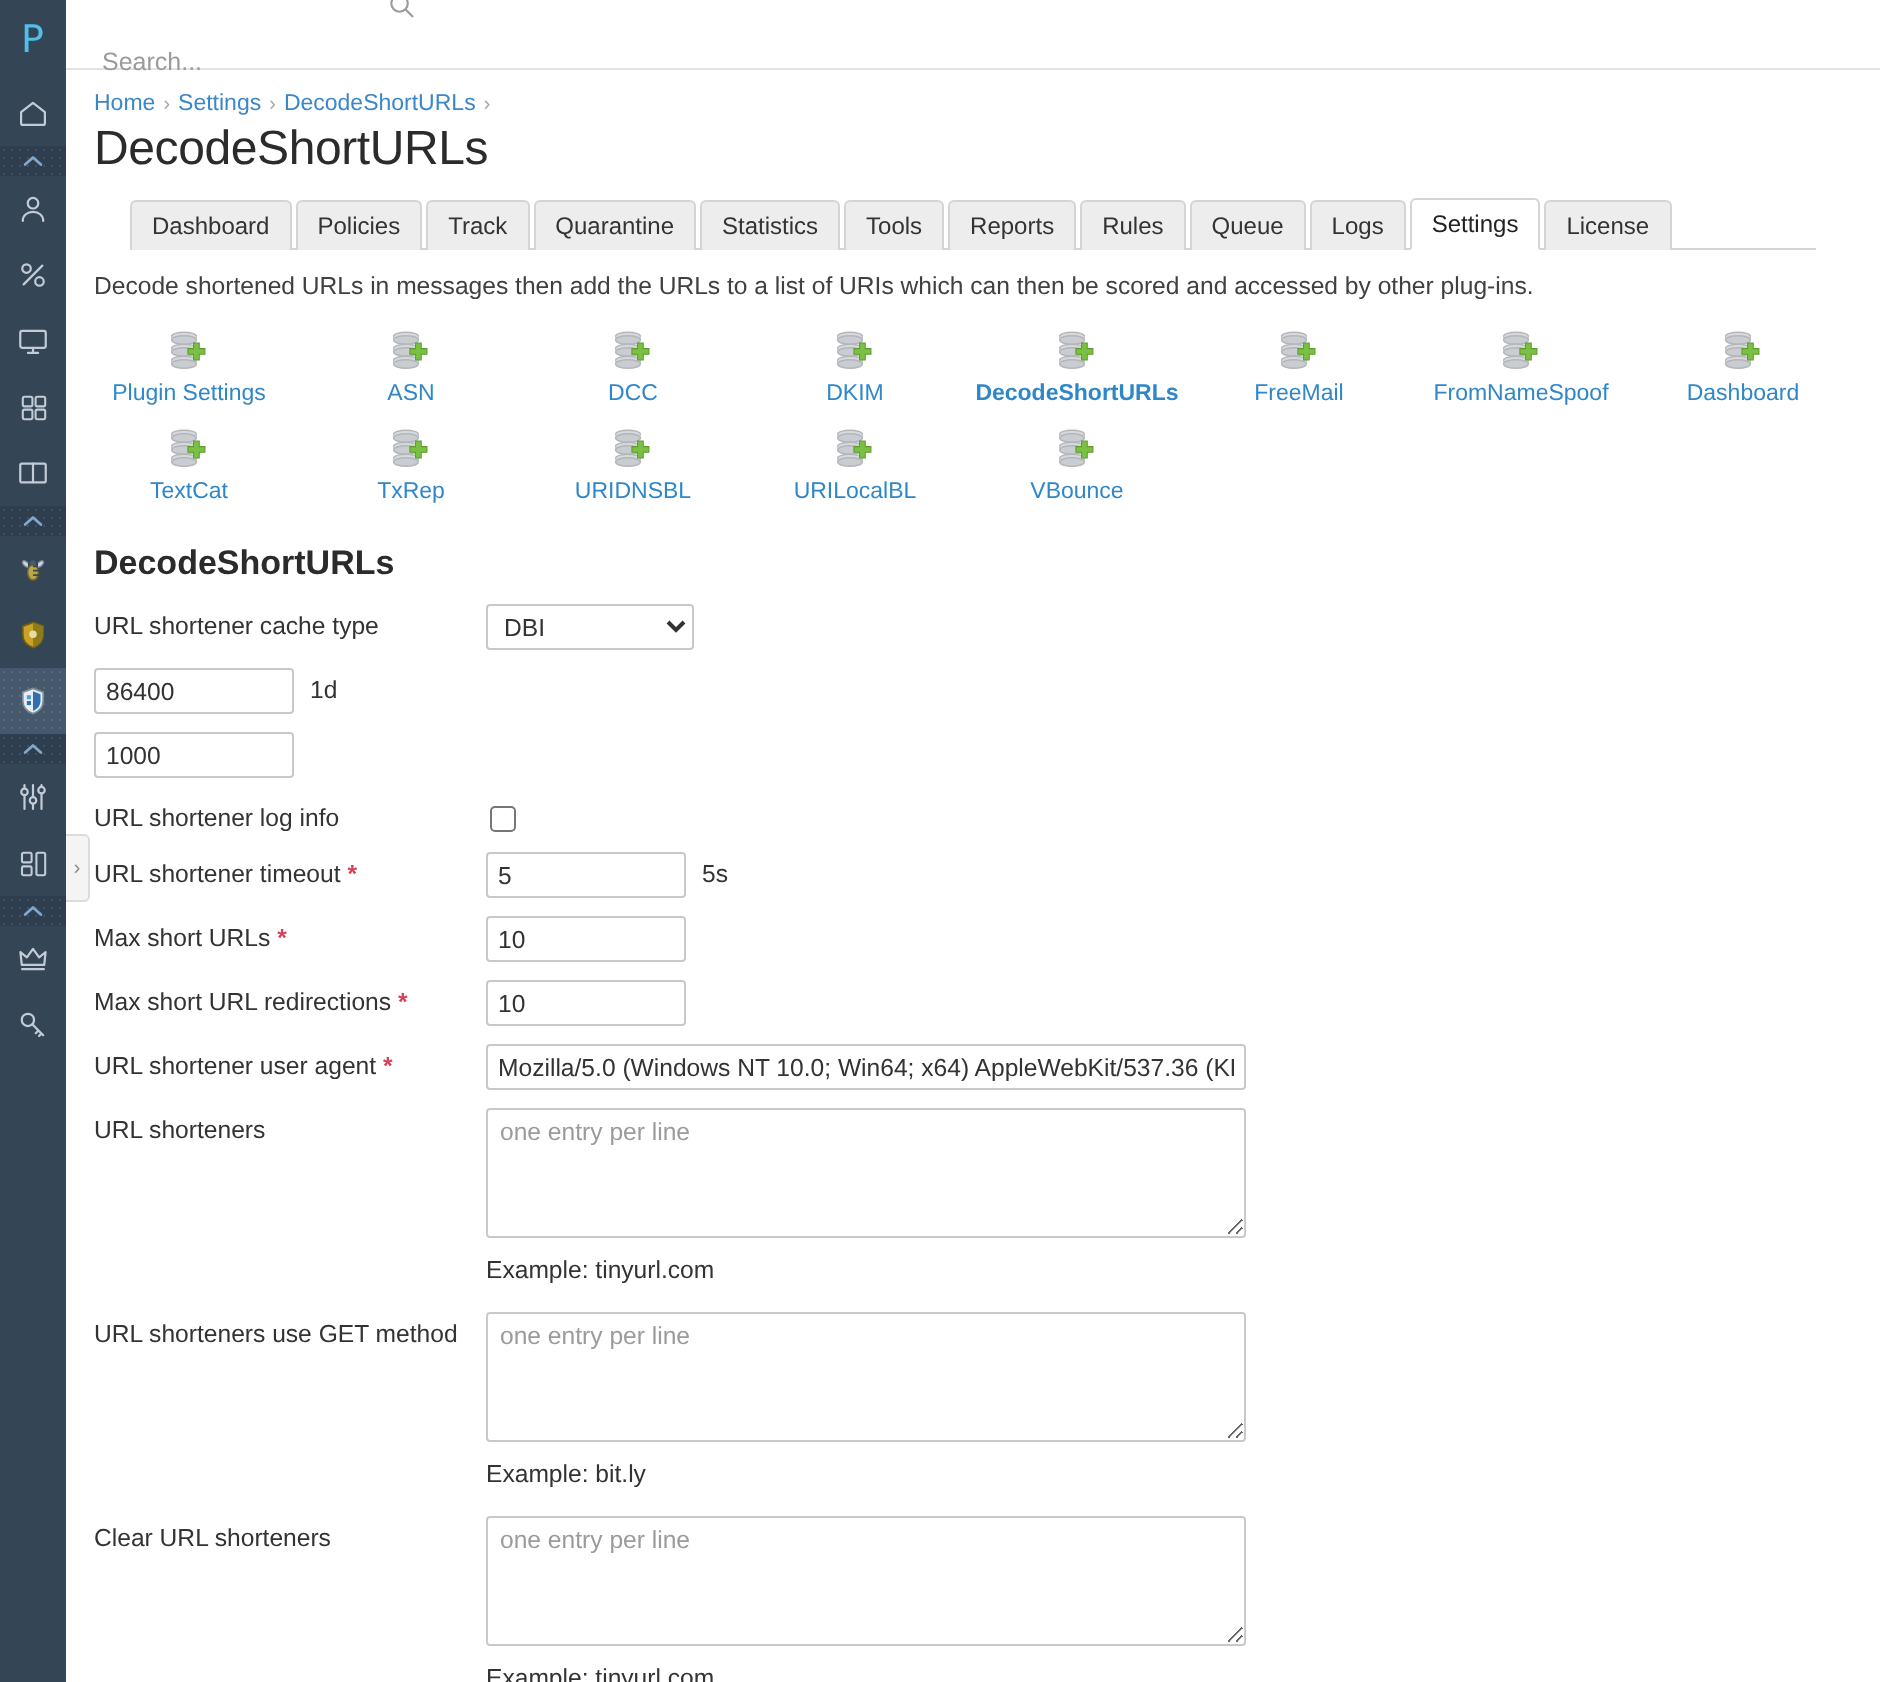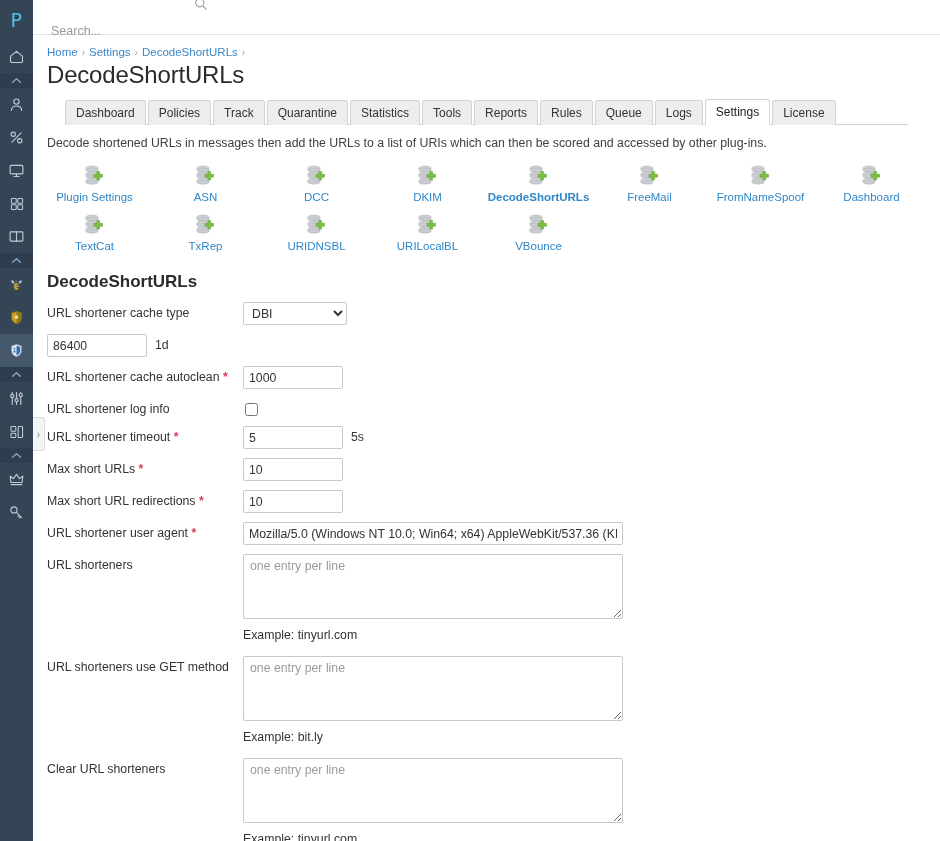--- a/index.html
+++ b/index.html
@@ -619,24 +619,20 @@
         </div>
 
         <div class="frow">
           <div class="fctrl">
             <input class="txt w80" type="text" value="86400" style="">
             <span class="hint">1d</span>
           </div>
         </div>
 
         <div class="frow">
-          <div class="flabel">
-            <span>URL shortener cache autoclean</span>
-            <span class="req">*</span>
-          </div>
           <div class="fctrl">
             <input class="txt w80" type="text" value="1000" style="">
           </div>
         </div>
 
         <div class="frow">
           <div class="flabel">URL shortener log info</div>
           <div class="fctrl">
             <input class="cb" type="checkbox" style="">
           </div>

